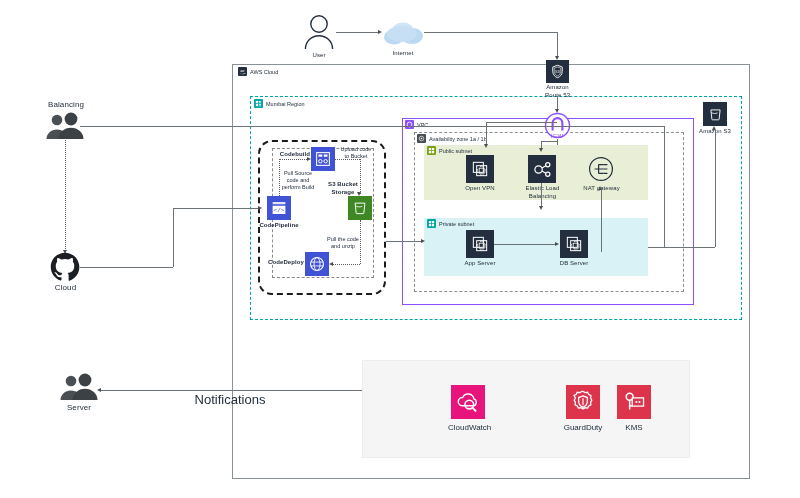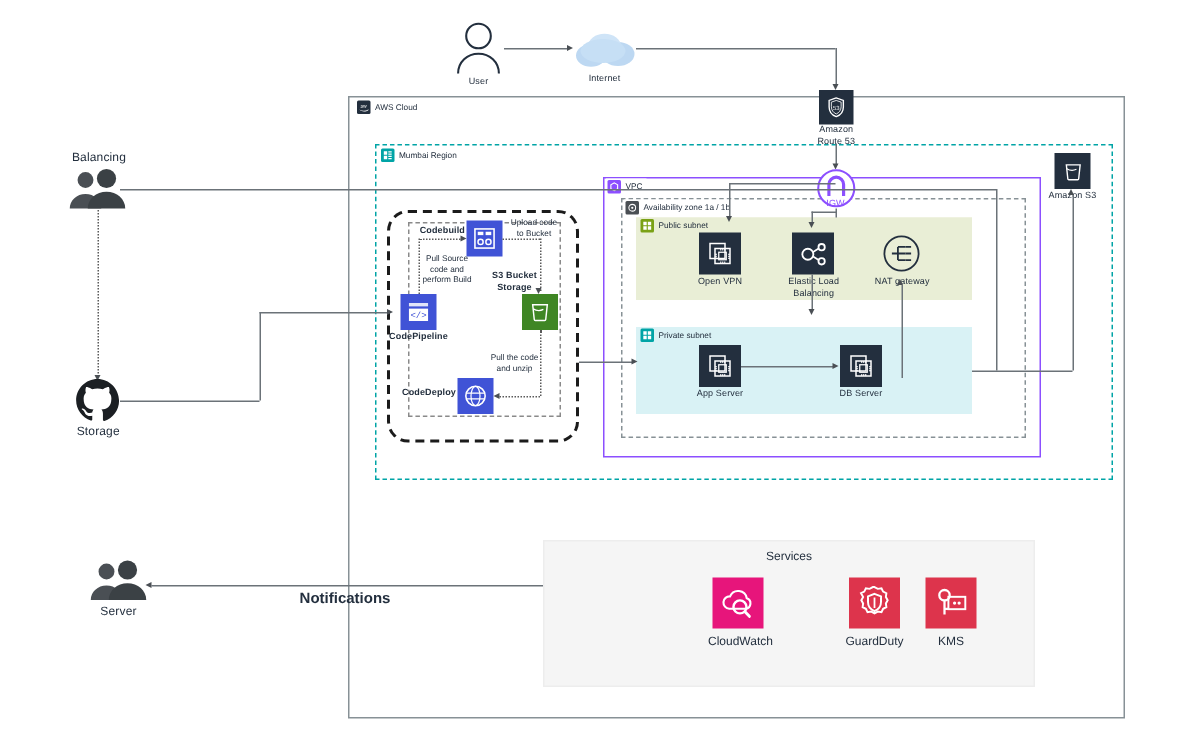--- a/index.html
+++ b/index.html
@@ -202,21 +202,21 @@
   <div class="arrow ar-d" style="left:62.5px;top:250px;"></div>
 
   <div class="edge eh" style="left:80px;top:126px;width:584px;"></div>
   <div class="edge ev" style="left:664px;top:126px;height:121px;"></div>
 
   <div class="tile" style="left:50px;top:252px;width:30px;height:30px;">
     <svg width="30" height="30" viewBox="0 0 24 24">
       <path fill="#1b1f23" d="M12 .5C5.7.5.6 5.6.6 11.9c0 5 3.3 9.3 7.8 10.8.6.1.8-.2.8-.6v-2c-3.2.7-3.9-1.5-3.9-1.5-.5-1.3-1.3-1.7-1.3-1.7-1-.7.1-.7.1-.7 1.1.1 1.7 1.2 1.7 1.2 1 1.8 2.7 1.3 3.4 1 .1-.7.4-1.3.7-1.6-2.6-.3-5.3-1.3-5.3-5.8 0-1.3.5-2.3 1.2-3.1-.1-.3-.5-1.5.1-3.1 0 0 1-.3 3.2 1.2a11 11 0 0 1 5.8 0c2.2-1.5 3.2-1.2 3.2-1.2.6 1.6.2 2.8.1 3.1.8.8 1.2 1.8 1.2 3.1 0 4.5-2.7 5.5-5.3 5.8.4.4.8 1.1.8 2.2v3.3c0 .4.2.7.8.6 4.6-1.5 7.8-5.8 7.8-10.8C23.4 5.6 18.3.5 12 .5z"></path>
     </svg>
   </div>
-  <div class="lbl" style="left:43px;top:284px;width:45px;font-size:8px;">Storage</div>
+  <div class="lbl" style="left:43px;top:284px;width:45px;font-size:8px;">Cloud</div>
 
   <div class="edge eh" style="left:80px;top:267px;width:93px;"></div>
   <div class="edge ev" style="left:173px;top:208px;height:59px;"></div>
   <div class="edge eh" style="left:173px;top:208px;width:86px;"></div>
   <div class="arrow ar-r" style="left:258px;top:205.5px;"></div>
 
   <div class="tile" style="left:267px;top:196px;width:24px;height:24px;background:#4053d6;">
     <svg width="18" height="18" viewBox="0 0 24 24">
       <rect x="3.5" y="4" width="17" height="3" fill="#fff" opacity=".85"></rect>
       <rect x="3.5" y="9" width="17" height="11" fill="#fff"></rect>
@@ -329,24 +329,23 @@
       <rect x="11" y="11" width="6" height="6" fill="none" stroke="#fff" stroke-width="1"></rect>
       <path d="M12.6 9.6v-1.6M14.2 9.6v-1.6M15.8 9.6v-1.6M12.6 20v-1.6M14.2 20v-1.6M15.8 20v-1.6M9.6 12.6h-1.6M9.6 14.2h-1.6M9.6 15.8h-1.6M20 12.6h-1.6M20 14.2h-1.6M20 15.8h-1.6" stroke="#fff" stroke-width=".85"></path>
     </svg>
   </div>
   <div class="lbl" style="left:552px;top:260px;width:44px;">DB Server</div>
 
   <div class="edge eh" style="left:494px;top:244px;width:62px;"></div>
   <div class="arrow ar-r" style="left:555px;top:241.5px;"></div>
 
   <div class="frame services-box" style="left:362px;top:360px;width:328px;height:98px;"></div>
-  <div class="services-title" style="left:362px;top:366px;width:328px;">Services</div>
-
-
-  <div class="svc" style="left:448px;top:385px;margin-left:24px;">
+
+
+  <div class="svc" style="left:448px;top:385px;">
     <div class="sq" style="background:#e7157b;">
       <svg width="26" height="26" viewBox="0 0 24 24">
         <path d="M6.6 15.5a3.8 3.8 0 0 1 .5-7.6 5.4 5.4 0 0 1 10.3 1.2 3.3 3.3 0 0 1-.6 6.4H6.6z" fill="none" stroke="#fff" stroke-width="1.3"></path>
         <circle cx="13.2" cy="14.4" r="4" fill="none" stroke="#fff" stroke-width="1.5"></circle>
         <path d="M16.3 17.4 19 20.2" stroke="#fff" stroke-width="1.8" stroke-linecap="round"></path>
       </svg>
     </div>
     <div class="nm">CloudWatch</div>
   </div>
 
@@ -381,15 +380,15 @@
       <circle cx="13" cy="8" r="5.3" fill="#4a4f54"></circle>
       <path d="M2.5 27c0-5.4 4.7-9.6 10.5-9.6S23.5 21.6 23.5 27H2.5z" fill="#4a4f54"></path>
       <circle cx="27" cy="7" r="6.4" fill="#3b4145"></circle>
       <path d="M14.5 27c0-6.3 5.6-11.2 12.5-11.2S39.5 20.7 39.5 27h-25z" fill="#3b4145"></path>
     </svg>
   </div>
   <div class="lbl" style="left:58px;top:404px;width:42px;font-size:8px;">Server</div>
 
   <div class="edge eh" style="left:101px;top:390px;width:261px;"></div>
   <div class="arrow ar-l" style="left:97px;top:387.5px;"></div>
-  <div class="edge-note" style="left:180px;top:396px;width:100px;font-size:10px;font-weight:bold;">Notifications</div>
+  <div class="edge-note" style="left:180px;top:396px;width:100px;font-size:13px;">Notifications</div>
 
 </div>
 
 </body></html>

